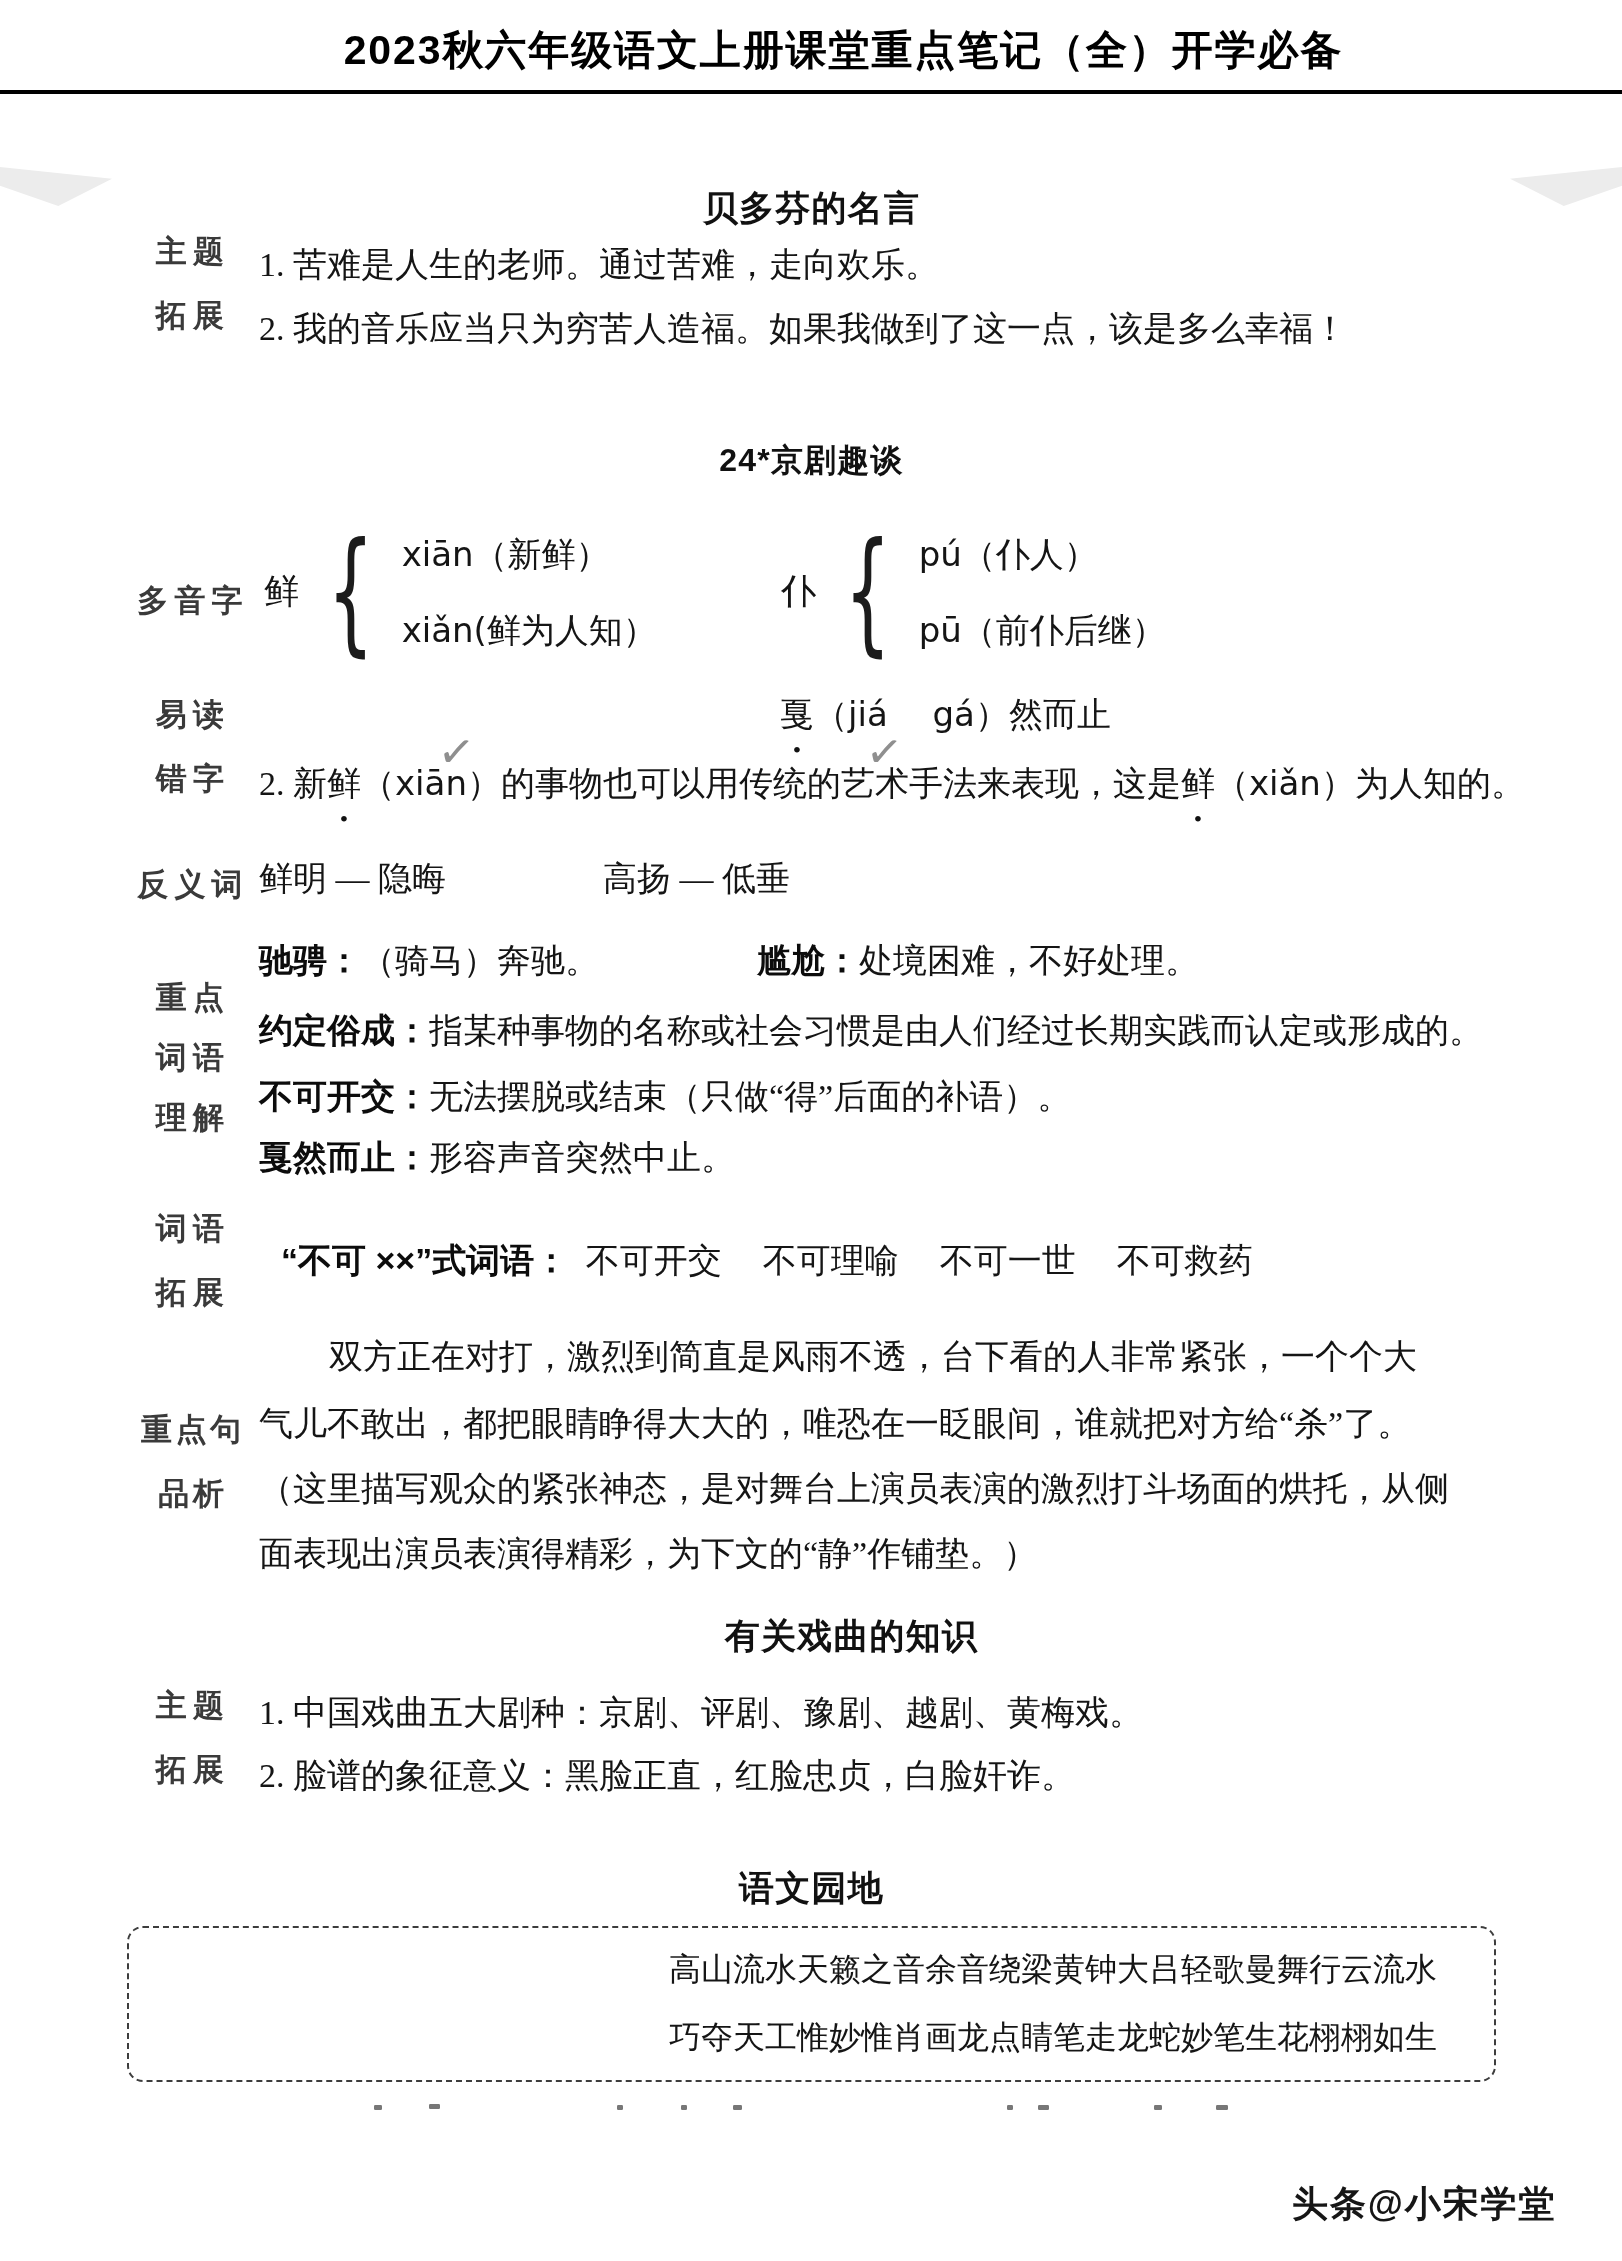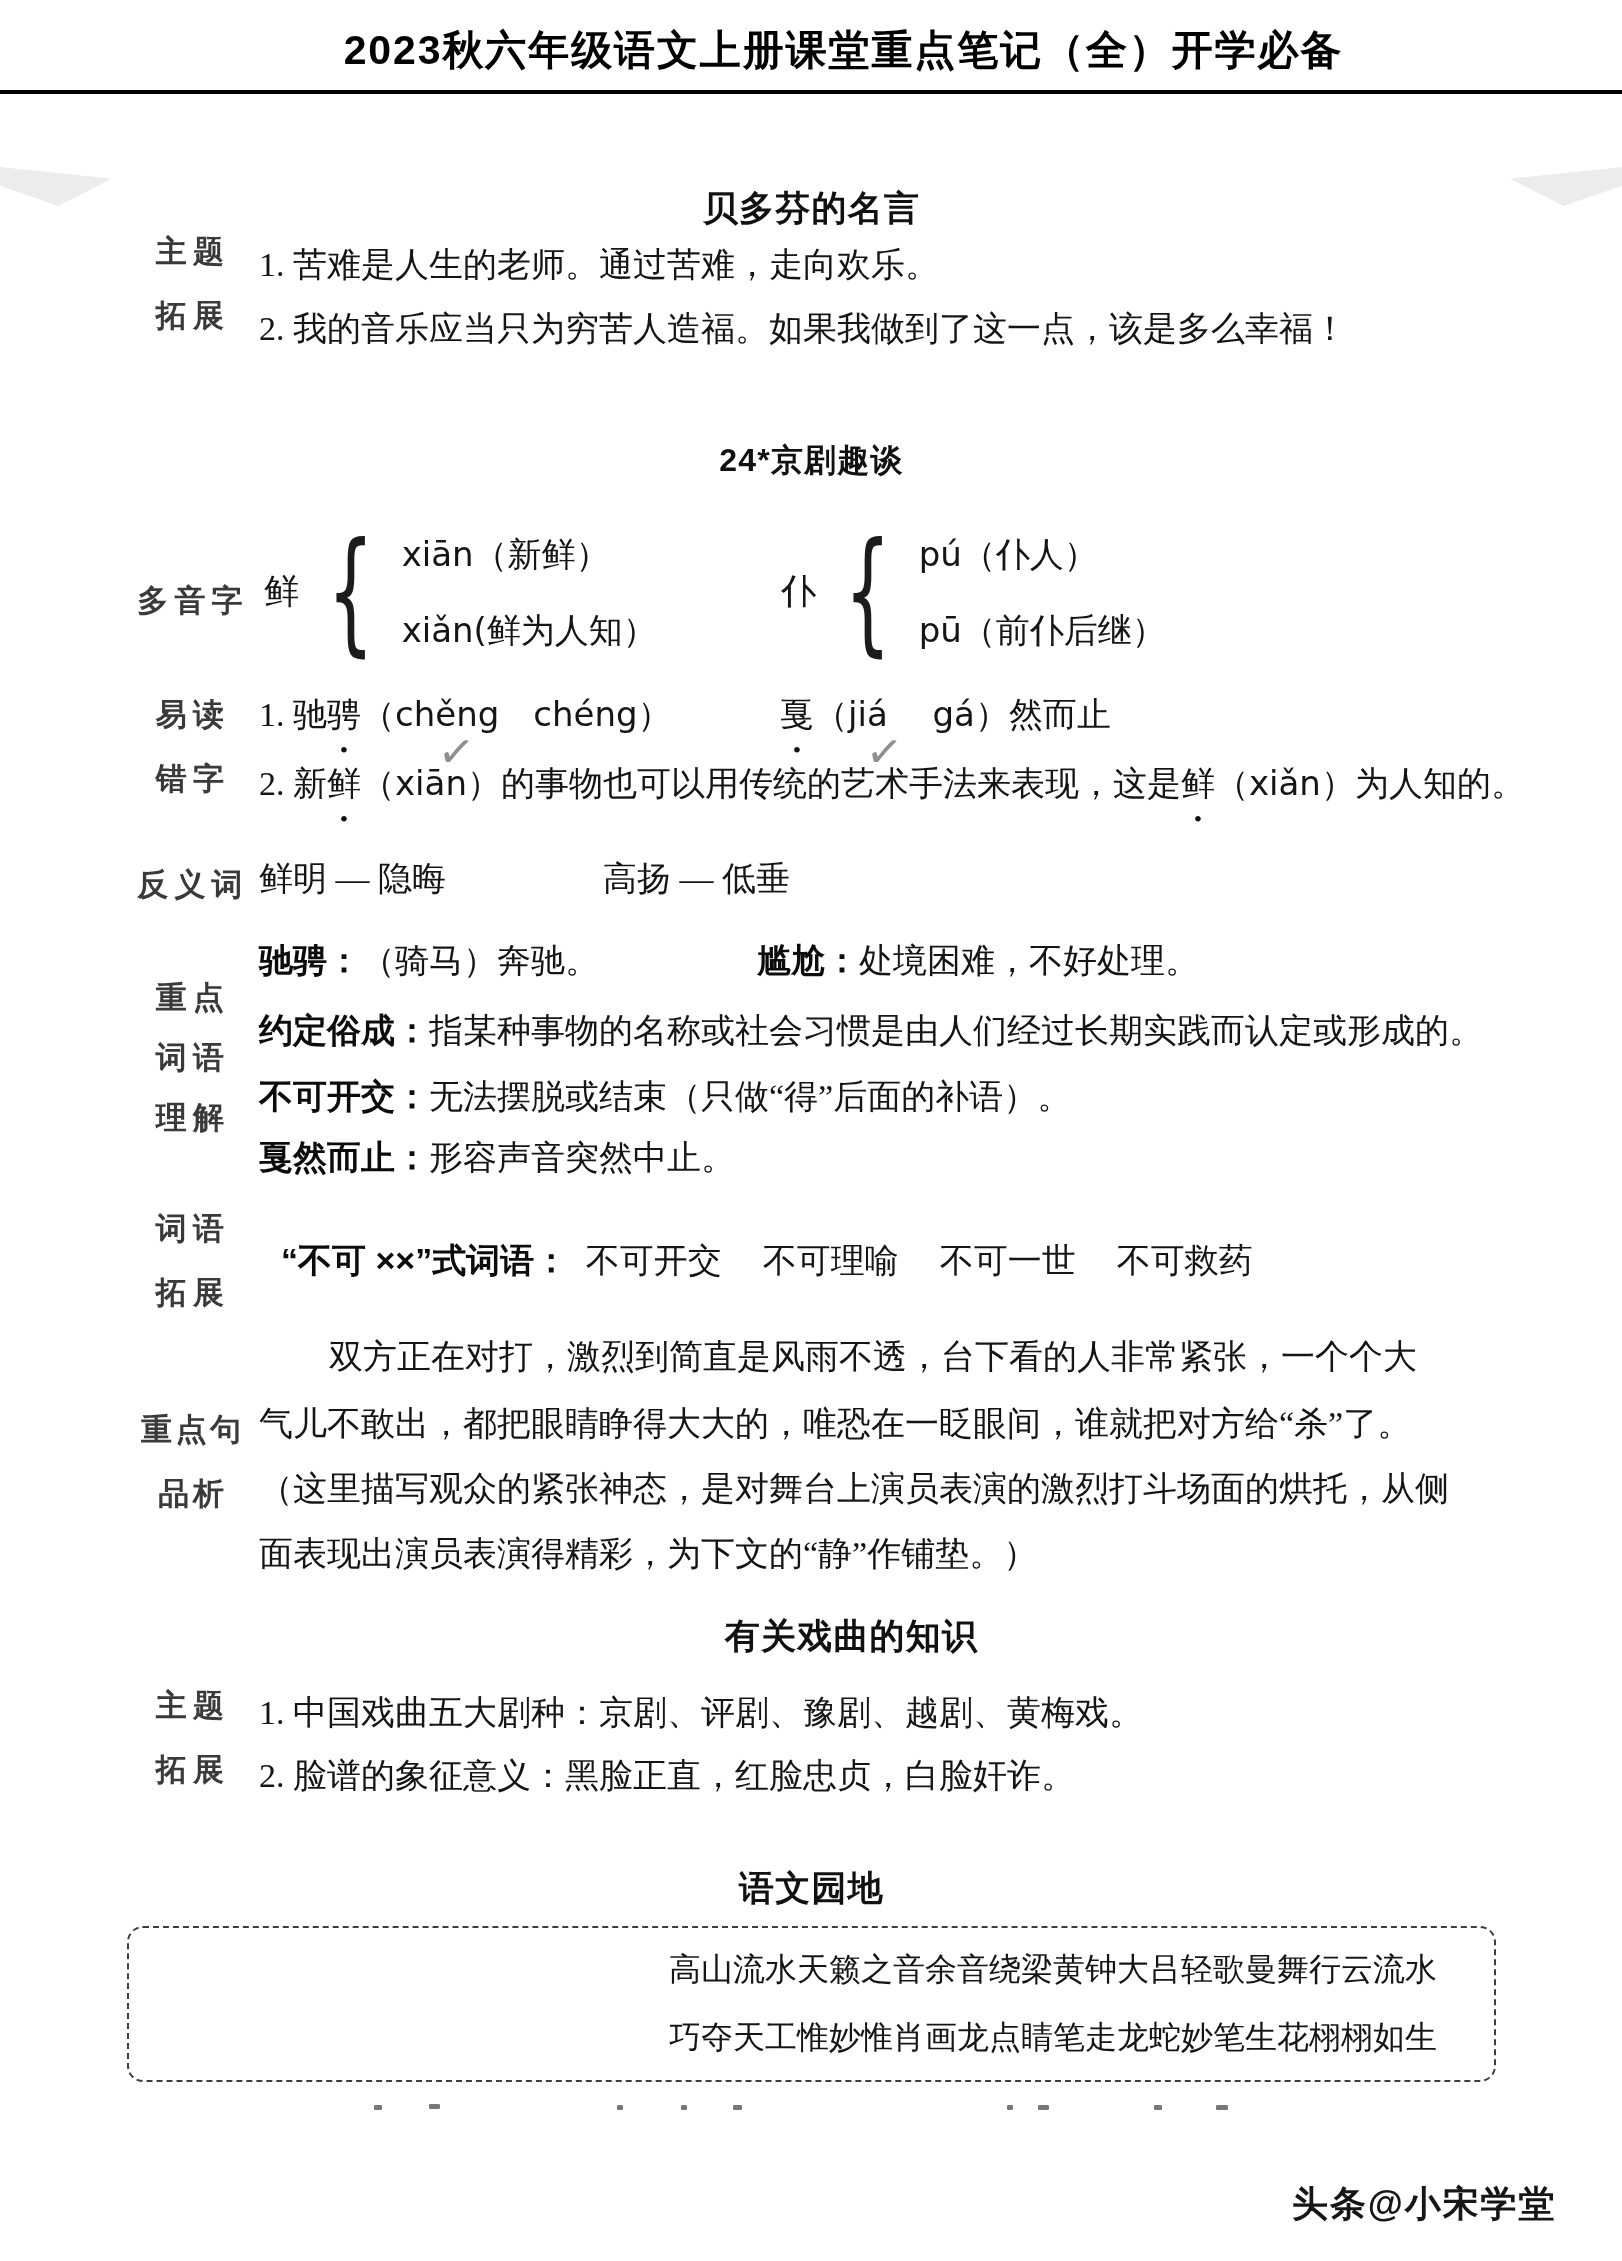--- a/index.html
+++ b/index.html
@@ -95,23 +95,20 @@
     <span class="dyz-readings">
       <span class="row pinyin">pú（仆人）</span>
       <span class="row pinyin">pū（前仆后继）</span>
     </span>
   </div>
 
   <div class="abs side-label" style="left:118px;top:683px;">
     <div>易读</div>
     <div>错字</div>
   </div>
-  <div class="abs row" style="left:259px;top:693px;">
-    <span>1. 驰</span><span class="emdot">骋</span><span class="pinyin">（chěng　chéng）</span>
-  </div>
   <div class="abs row" style="left:780px;top:693px;">
     <span class="emdot">戛</span><span class="pinyin">（jiá　 gá）</span><span>然而止</span>
   </div>
   <span class="check" style="left:438px;top:726px;">✓</span>
   <span class="check" style="left:866px;top:726px;">✓</span>
   <div class="abs row" style="left:259px;top:762px;">
     <span>2. 新</span><span class="emdot">鲜</span><span class="pinyin">（xiān）</span><span>的事物也可以用传统的艺术手法来表现，这是</span><span class="emdot">鲜</span><span class="pinyin">（xiǎn）</span><span>为人知的。</span>
   </div>
 
   <div class="abs side-label" style="left:118px;top:853px;">反义词</div>

